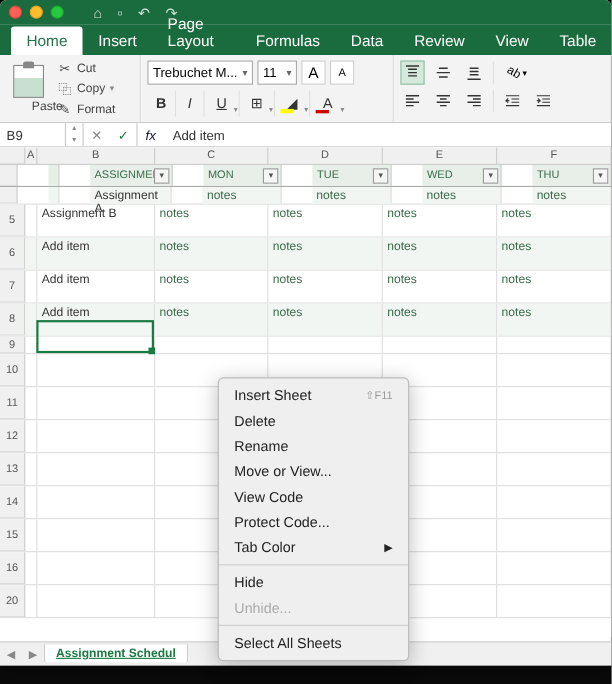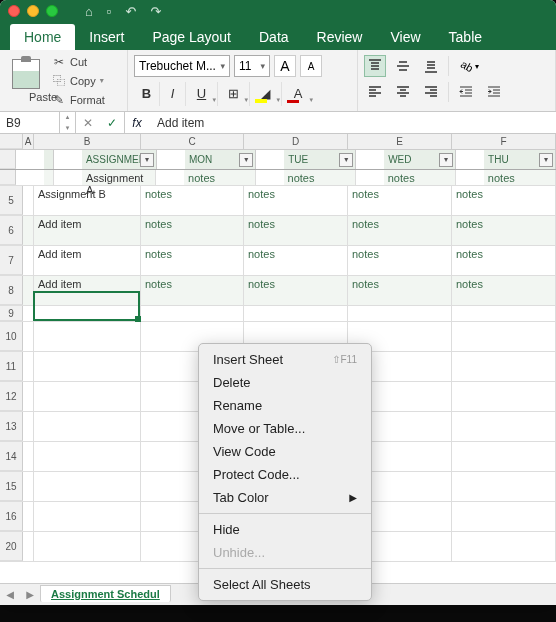--- a/index.html
+++ b/index.html
@@ -114,20 +114,21 @@
       <span class="tb-icon">▫</span>
       <span class="tb-icon">↶</span>
       <span class="tb-icon">↷</span>
     </div>
   </div>
 
   <div class="ribbon-tabs">
     <div class="rtab active">Home</div>
     <div class="rtab">Insert</div>
     <div class="rtab">Page Layout</div>
+    <div class="rtab">Formulas</div>
     <div class="rtab">Data</div>
     <div class="rtab">Review</div>
     <div class="rtab">View</div>
     <div class="rtab">Table</div>
   </div>
 
   <div class="ribbon">
     <div class="rgroup paste-group">
       <div class="paste-btn">
         <div class="paste-icon"></div>
@@ -437,21 +438,21 @@
         <span>Insert Sheet</span>
         <span class="ctx-short">⇧F11</span>
       </div>
       <div class="ctx-item">
         <span>Delete</span>
       </div>
       <div class="ctx-item">
         <span>Rename</span>
       </div>
       <div class="ctx-item">
-        <span>Move or Table...</span>
+        <span>Move or View...</span>
       </div>
       <div class="ctx-item">
         <span>View Code</span>
       </div>
       <div class="ctx-item">
         <span>Protect Code...</span>
       </div>
       <div class="ctx-item">
         <span>Tab Color</span>
         <span class="ctx-arrow">▶</span>

